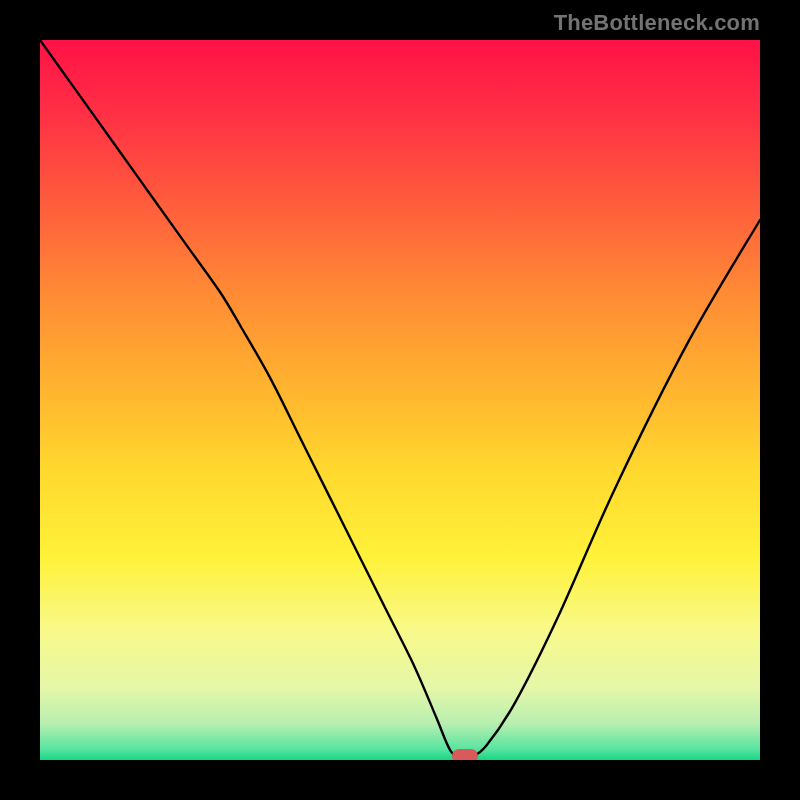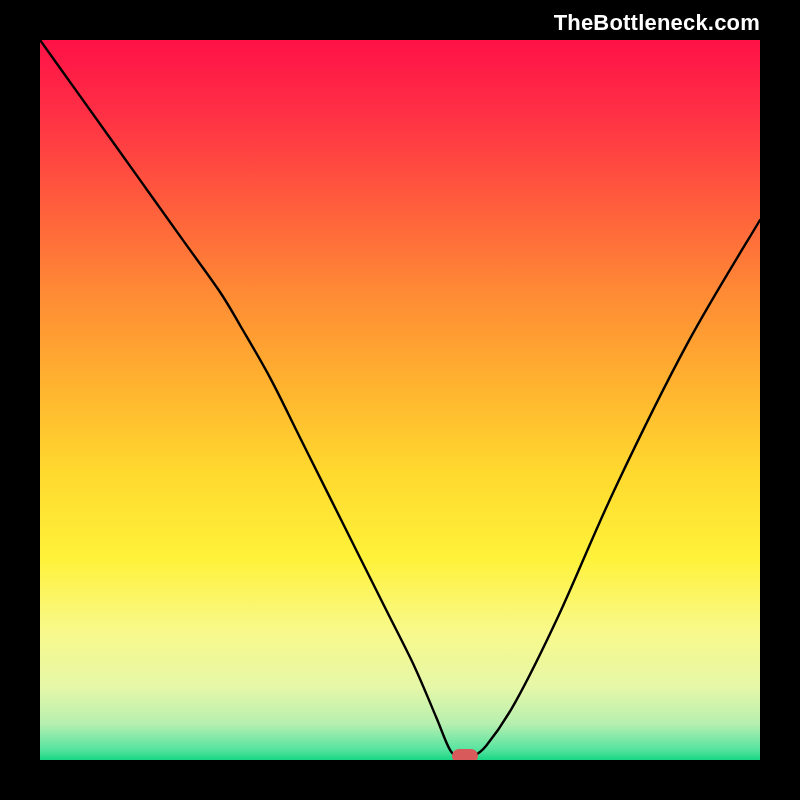--- a/index.html
+++ b/index.html
@@ -24,21 +24,21 @@
     height: 720px;
     overflow: hidden;
   }
   .watermark {
     position: absolute;
     top: 10px;
     right: 40px;
     font-family: Arial, Helvetica, sans-serif;
     font-size: 22px;
     font-weight: 600;
-    color: #ffffff;
+    color: #737373;
     letter-spacing: 0.2px;
     z-index: 5;
     margin-left: 40px;
   }
   .marker {
     position: absolute;
     width: 26px;
     height: 14px;
     border-radius: 7px;
     z-index: 4;

